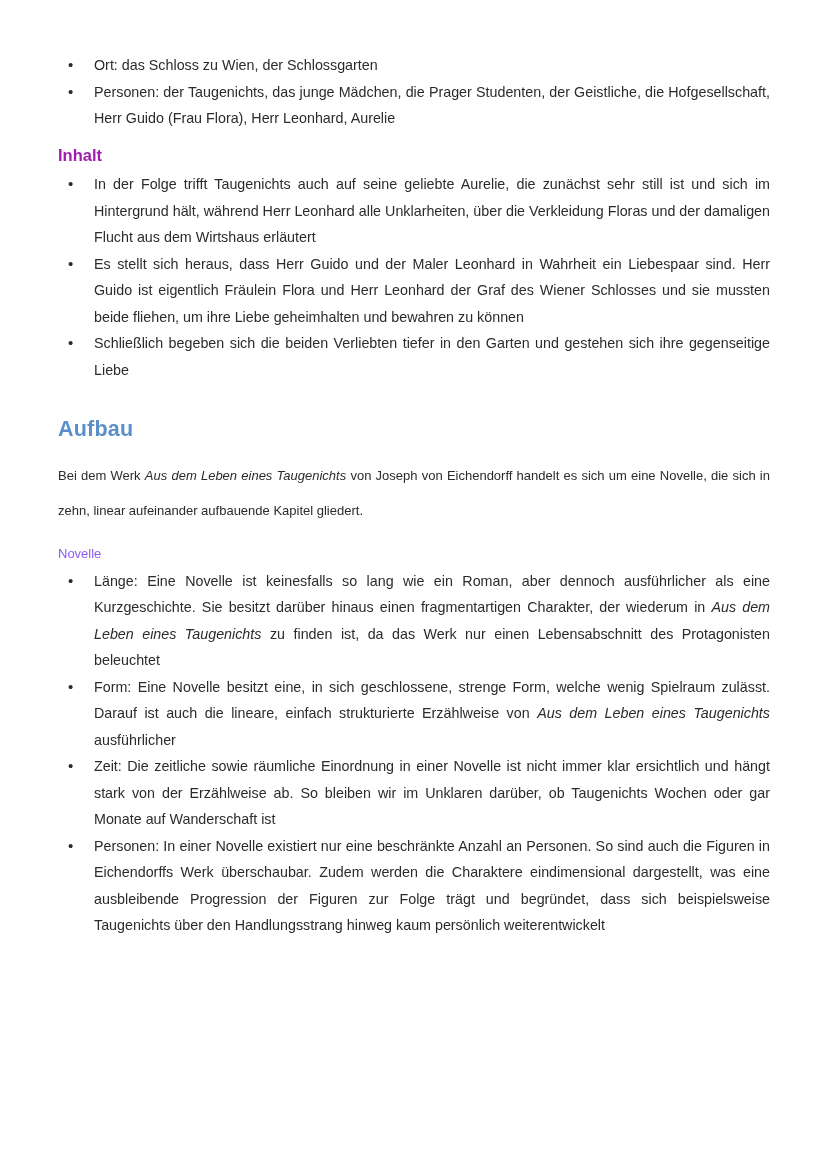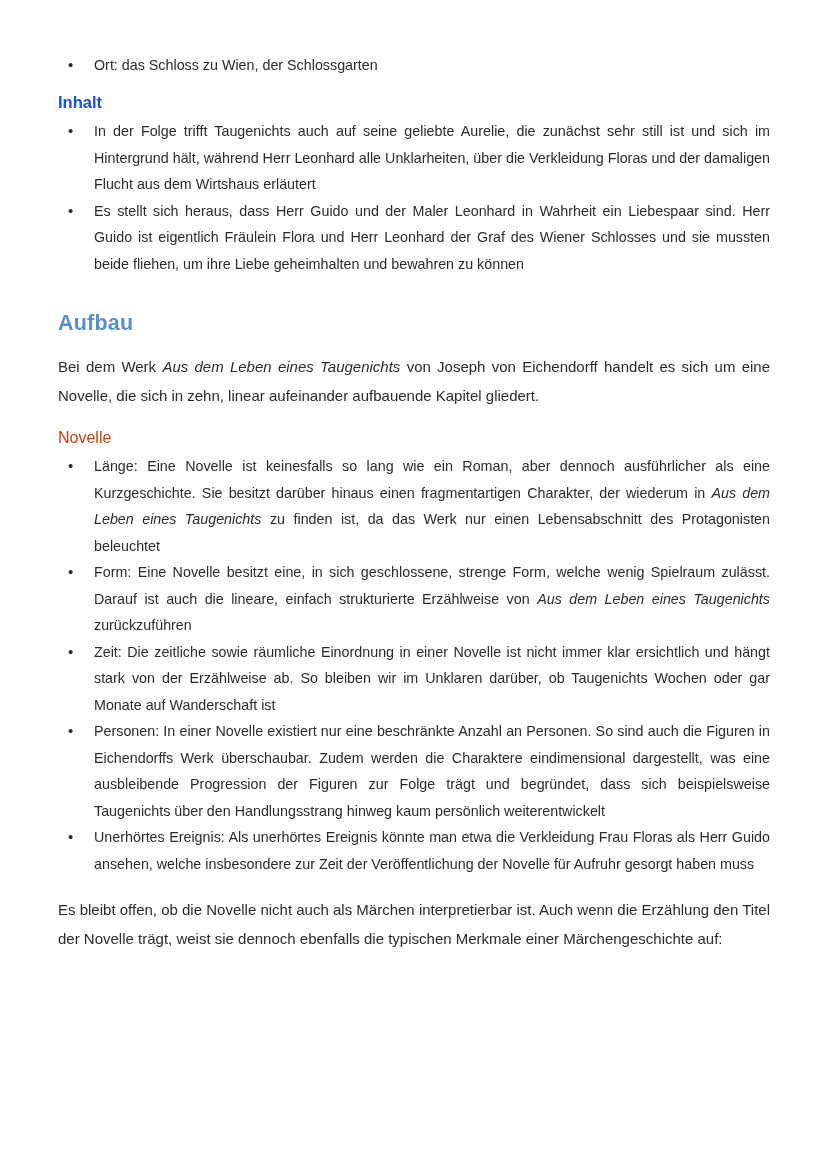--- a/index.html
+++ b/index.html
@@ -31,36 +31,36 @@
     font-size: 21.5px;
     font-weight: 700;
     color: #5b8fc9;
     letter-spacing: 0.2px;
     margin: 34px 0 14px 0;
     line-height: 1.15;
   }
   .h2-dark {
     font-size: 16.5px;
     font-weight: 600;
-    color: #1d4ed8;
+    color: #a21caf;
     margin: 14px 0 6px 0;
     line-height: 1.2;
   }
   .h3 {
-    font-size: 16px;
+    font-size: 13px;
     font-weight: 400;
-    color: #c2410c;
+    color: #8b5cf6;
     margin: 18px 0 6px 0;
     line-height: 1.2;
   }
 
   
   p.body {
-    font-size: 15px;
-    line-height: 29px;
+    font-size: 13px;
+    line-height: 35px;
     text-align: justify;
     text-justify: inter-word;
     margin: 16px 0 6px 0;
     hyphens: manual;
   }
   .para-block { margin-bottom: 10px; }
 
   
   ul.bullets {
     list-style: none;
@@ -92,51 +92,53 @@
 </head>
 <body>
 
 <div class="page">
   <div class="content">
 
     <ul class="bullets">
       <li>
         <span>Ort: das Schloss zu Wien, der Schlossgarten</span>
       </li>
+      <li>
+        <span>Personen: der Taugenichts, das junge Mädchen, die Prager Studenten, der Geistliche, die Hofgesellschaft, Herr Guido (Frau Flora), Herr Leonhard, Aurelie</span>
+      </li>
     </ul>
 
     <div class="h2-dark">Inhalt</div>
 
     <ul class="bullets">
       <li>
         <span>In der Folge trifft Taugenichts auch auf seine geliebte Aurelie, die zunächst sehr still ist und sich im Hintergrund hält, während Herr Leonhard alle Unklarheiten, über die Verkleidung Floras und der damaligen Flucht aus dem Wirtshaus erläutert</span>
       </li>
       <li>
         <span>Es stellt sich heraus, dass Herr Guido und der Maler Leonhard in Wahrheit ein Liebespaar sind. Herr Guido ist eigentlich Fräulein Flora und Herr Leonhard der Graf des Wiener Schlosses und sie mussten beide fliehen, um ihre Liebe geheimhalten und bewahren zu können</span>
+      </li>
+      <li>
+        <span>Schließlich begeben sich die beiden Verliebten tiefer in den Garten und gestehen sich ihre gegenseitige Liebe</span>
       </li>
     </ul>
 
     <div class="h1">Aufbau</div>
 
     <div class="para-block">
       <p class="body"><span>Bei dem Werk </span><i class="ital">Aus dem Leben eines Taugenichts</i><span> von Joseph von Eichendorff handelt es sich um eine Novelle, die sich in zehn, linear aufeinander aufbauende Kapitel gliedert.</span></p>
     </div>
 
     <div class="h3">Novelle</div>
 
     <ul class="bullets">
       <li><span>Länge: Eine Novelle ist keinesfalls so lang wie ein Roman, aber dennoch ausführlicher als eine Kurzgeschichte. Sie besitzt darüber hinaus einen fragmentartigen Charakter, der wiederum in </span><i class="ital">Aus dem Leben eines Taugenichts</i><span> zu finden ist, da das Werk nur einen Lebensabschnitt des Protagonisten beleuchtet</span></li>
 
-      <li><span>Form: Eine Novelle besitzt eine, in sich geschlossene, strenge Form, welche wenig Spielraum zulässt. Darauf ist auch die lineare, einfach strukturierte Erzählweise von </span><i class="ital">Aus dem Leben eines Taugenichts</i><span> zurückzuführen</span></li>
+      <li><span>Form: Eine Novelle besitzt eine, in sich geschlossene, strenge Form, welche wenig Spielraum zulässt. Darauf ist auch die lineare, einfach strukturierte Erzählweise von </span><i class="ital">Aus dem Leben eines Taugenichts</i><span> ausführlicher</span></li>
 
       <li><span>Zeit: Die zeitliche sowie räumliche Einordnung in einer Novelle ist nicht immer klar ersichtlich und hängt stark von der Erzählweise ab. So bleiben wir im Unklaren darüber, ob Taugenichts Wochen oder gar Monate auf Wanderschaft ist</span><i class="ital"></i><span></span></li>
 
       <li><span>Personen: In einer Novelle existiert nur eine beschränkte Anzahl an Personen. So sind auch die Figuren in Eichendorffs Werk überschaubar. Zudem werden die Charaktere eindimensional dargestellt, was eine ausbleibende Progression der Figuren zur Folge trägt und begründet, dass sich beispielsweise Taugenichts über den Handlungsstrang hinweg kaum persönlich weiterentwickelt</span><i class="ital"></i><span></span></li>
 
-      <li><span>Unerhörtes Ereignis: Als unerhörtes Ereignis könnte man etwa die Verkleidung Frau Floras als Herr Guido ansehen, welche insbesondere zur Zeit der Veröffentlichung der Novelle für Aufruhr gesorgt haben muss</span><i class="ital"></i><span></span></li>
     </ul>
 
-    <div class="para-block" style="margin-top:18px;">
-      <p class="body">Es bleibt offen, ob die Novelle nicht auch als Märchen interpretierbar ist. Auch wenn die Erzählung den Titel der Novelle trägt, weist sie dennoch ebenfalls die typischen Merkmale einer Märchengeschichte auf:</p>
-    </div>
 
   </div>
 </div>
 
 </body></html>

